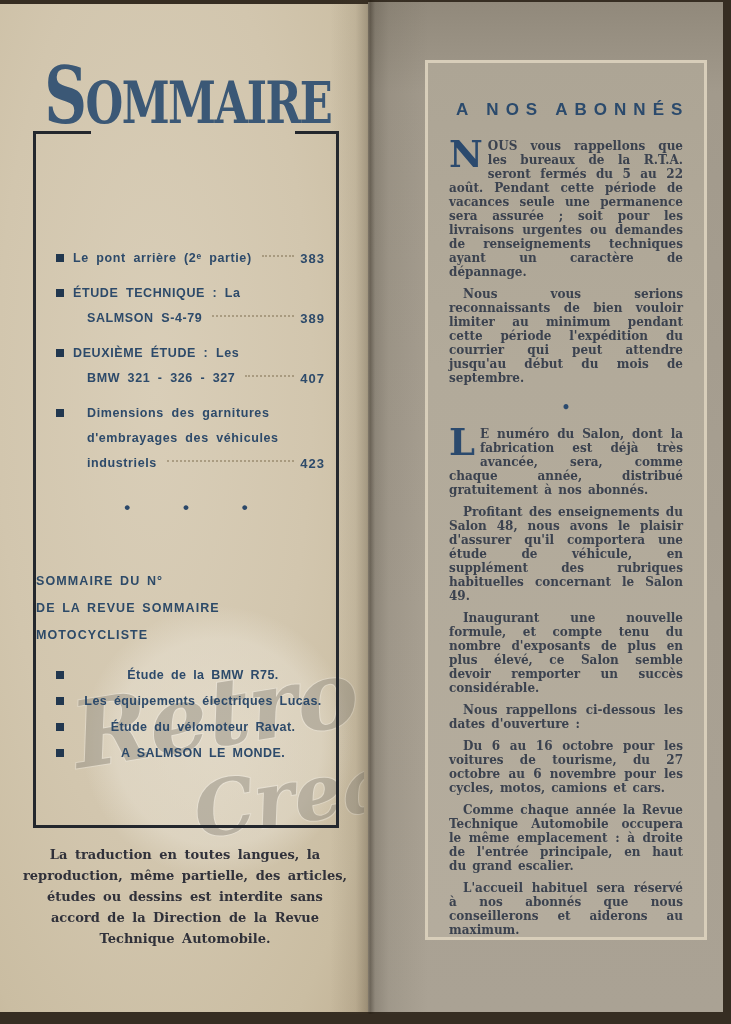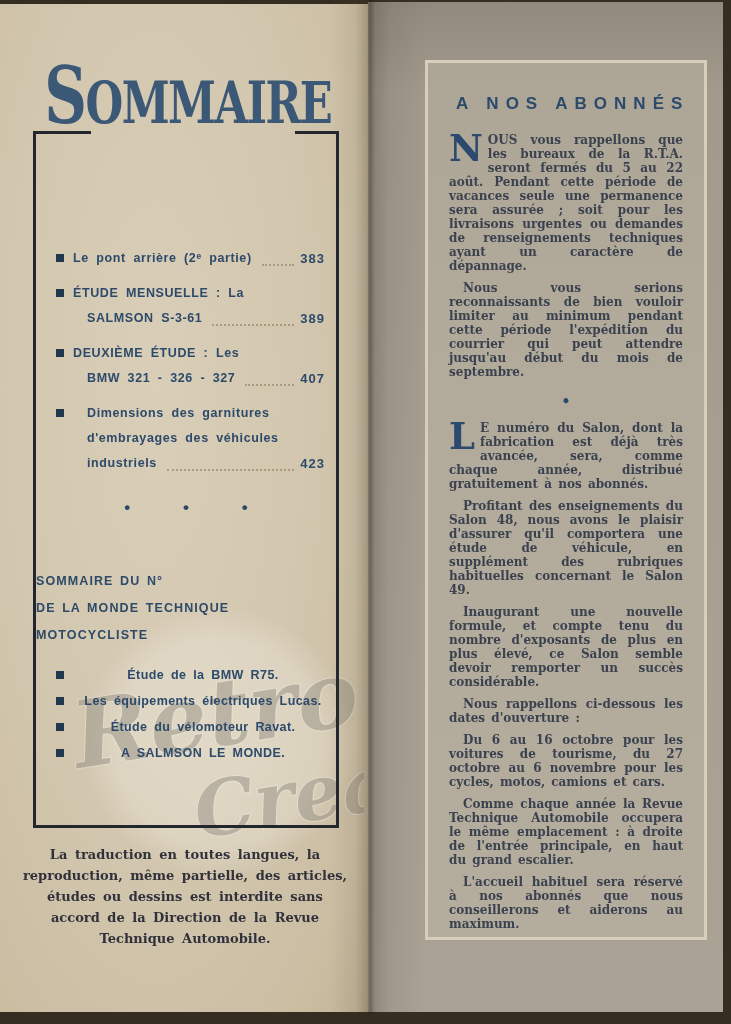--- a/index.html
+++ b/index.html
@@ -26,21 +26,21 @@
   .seg-l{left:33px;width:58px;}
   .seg-r{left:295px;width:44px;}
   .sommaire-box{
     position:absolute;left:33px;top:130px;width:306px;height:694px;
     box-sizing:border-box;border:3px solid #23272d;border-top:none;z-index:2;
   }
   .toc{position:absolute;left:37px;top:112px;width:252px;color:#2d4a6a;
     font-weight:700;font-size:12.5px;letter-spacing:.6px;word-spacing:3.5px;}
   .toc-item{position:relative;margin-bottom:10px;}
   .toc-line,.toc-row{line-height:25px;}
-  .toc-row{display:flex;align-items:flex-end;}
+  .toc-row{display:flex;align-items:center;}
   .cont{margin-left:14px;}
   .sq{position:absolute;left:-17px;top:8px;width:8px;height:8px;background:#21374f;}
   .leader{flex:1;border-bottom:2px dotted rgba(125,110,80,.5);margin:0 6px 5px 10px;min-width:24px;}
   .toc-page{font-size:13px;letter-spacing:1px;}
   .dots-sep{position:absolute;top:364px;left:0;right:0;text-align:center;
     color:#2b4869;font-size:17px;letter-spacing:24px;text-indent:24px;font-weight:700;}
   .moto-heading{position:absolute;top:434px;left:0;right:0;text-align:left;
     color:#2d4a68;font-weight:700;font-size:12.5px;line-height:27px;letter-spacing:1.1px;word-spacing:2px;}
   .moto-list{position:absolute;left:37px;top:528px;width:260px;color:#2d4a6a;
     font-weight:700;font-size:12.5px;letter-spacing:.4px;word-spacing:3px;text-align:center;}
@@ -59,21 +59,21 @@
 
   
   .page-right{
     position:absolute;left:368px;top:2px;width:355px;height:1010px;
     background:linear-gradient(180deg,#91897b 0%,#a29a8c 9%,#a8a092 60%,#aaa294 100%);
   }
   .abonnes-box{
     position:absolute;left:57px;top:58px;width:282px;height:880px;
     box-sizing:border-box;border:3px solid #d8ceba;
     background:linear-gradient(180deg,#ada595 0%,#b2aa9a 35%,#b4ac9d 100%);
-    padding:22px 21px;overflow:hidden;
+    padding:28px 21px;overflow:hidden;
   }
   .abonnes-title{
     margin:9px 0 19px;text-align:center;font-weight:700;font-size:17px;
     letter-spacing:7px;text-indent:7px;color:#2b4a6c;white-space:nowrap;
   }
   .abonnes-body{font-family:"DejaVu Serif",serif;font-weight:700;font-size:12px;
     line-height:14px;color:#3b424f;text-align:justify;word-spacing:2px;}
   .para{margin:0 0 8px;}
   .para:not(.has-drop){text-indent:14px;}
   .dropcap{float:left;font-size:37px;line-height:29px;padding:1px 5px 0 0;color:#2b4a6e;font-weight:700;}
@@ -114,23 +114,23 @@
           <div class="toc-item">
             <span class="sq"></span>
             <div class="toc-row">
               <span class="toc-text">Le pont arrière (2ᵉ partie)</span>
               <span class="leader"></span>
               <span class="toc-page">383</span>
             </div>
           </div>
           <div class="toc-item">
             <span class="sq"></span>
-            <div class="toc-line">ÉTUDE MENSUELLE : La</div>
+            <div class="toc-line">ÉTUDE TECHNIQUE : La</div>
             <div class="toc-row cont">
-              <span class="toc-text">SALMSON S-3-61</span>
+              <span class="toc-text">SALMSON S-4-79</span>
               <span class="leader"></span>
               <span class="toc-page">389</span>
             </div>
           </div>
           <div class="toc-item">
             <span class="sq"></span>
             <div class="toc-line">DEUXIÈME ÉTUDE : Les</div>
             <div class="toc-row cont">
               <span class="toc-text">BMW 321 - 326 - 327</span>
               <span class="leader"></span>
@@ -144,21 +144,21 @@
             <div class="toc-row cont">
               <span class="toc-text">industriels</span>
               <span class="leader"></span>
               <span class="toc-page">423</span>
             </div>
           </div>
         </div>
       <div class="dots-sep">• • •</div>
       <div class="moto-heading" id="moto-heading">
           <div>SOMMAIRE DU N°</div>
-          <div>DE LA MONDE TECHNIQUE MOTOCYCLISTE</div>
+          <div>DE LA REVUE SOMMAIRE MOTOCYCLISTE</div>
         </div>
       <div class="moto-list" id="moto-list">
           <div class="moto-item"><span class="sq"></span><span>Étude de la BMW R75.</span></div>
           <div class="moto-item"><span class="sq"></span><span>Les équipements électriques Lucas.</span></div>
           <div class="moto-item"><span class="sq"></span><span>Étude du vélomoteur Ravat.</span></div>
           <div class="moto-item"><span class="sq"></span></div>
           <div class="moto-item"><span class="sq"></span><span>A SALMSON LE MONDE.</span></div>
         </div>
     </div>
 

